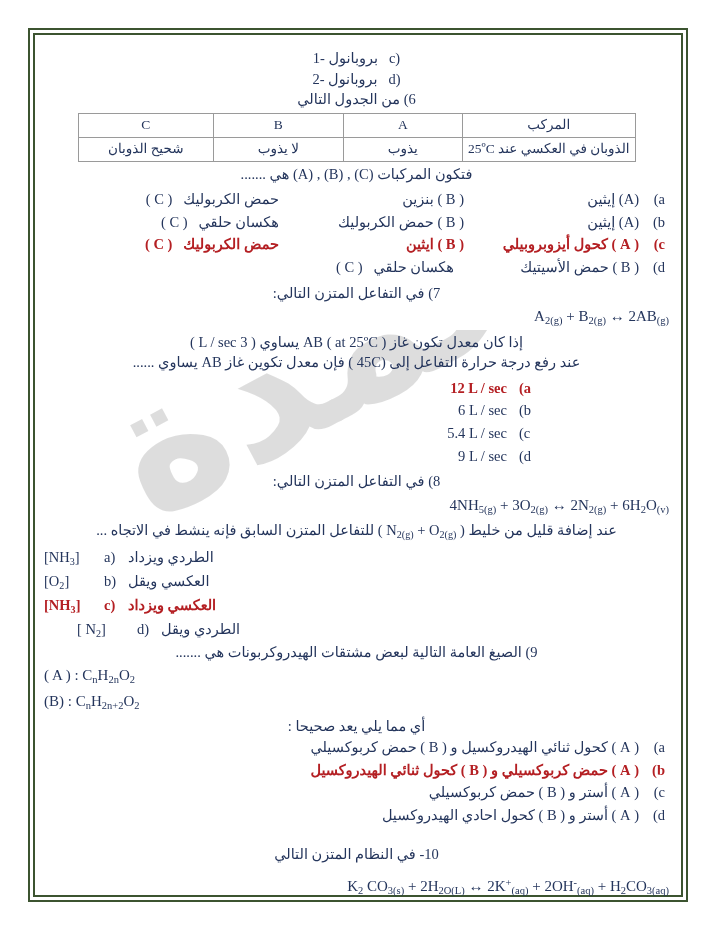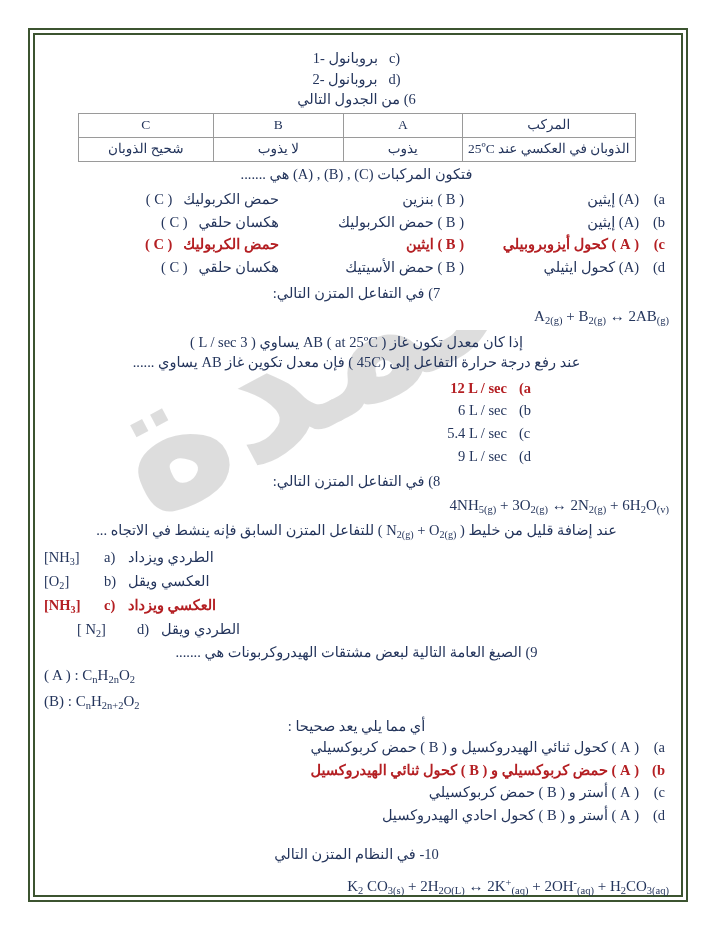--- a/index.html
+++ b/index.html
@@ -281,21 +281,20 @@
       <span class="opt-b">( B ) ايثين</span>
       <span class="opt-c">
         <span>حمض الكربوليك</span>
         &nbsp;
         <span>( C )</span>
       </span>
     </div>
 
     <div class="opt-row">
       <span class="opt-key">d)</span>
-      <span class="opt-a">(A) كحول ايثيلي</span>
       <span class="opt-b">( B ) حمض الأسيتيك</span>
       <span class="opt-c">
         <span>هكسان حلقي</span>
         &nbsp;
         <span>( C )</span>
       </span>
     </div>
 
     <div class="gap-sm"></div>
 

